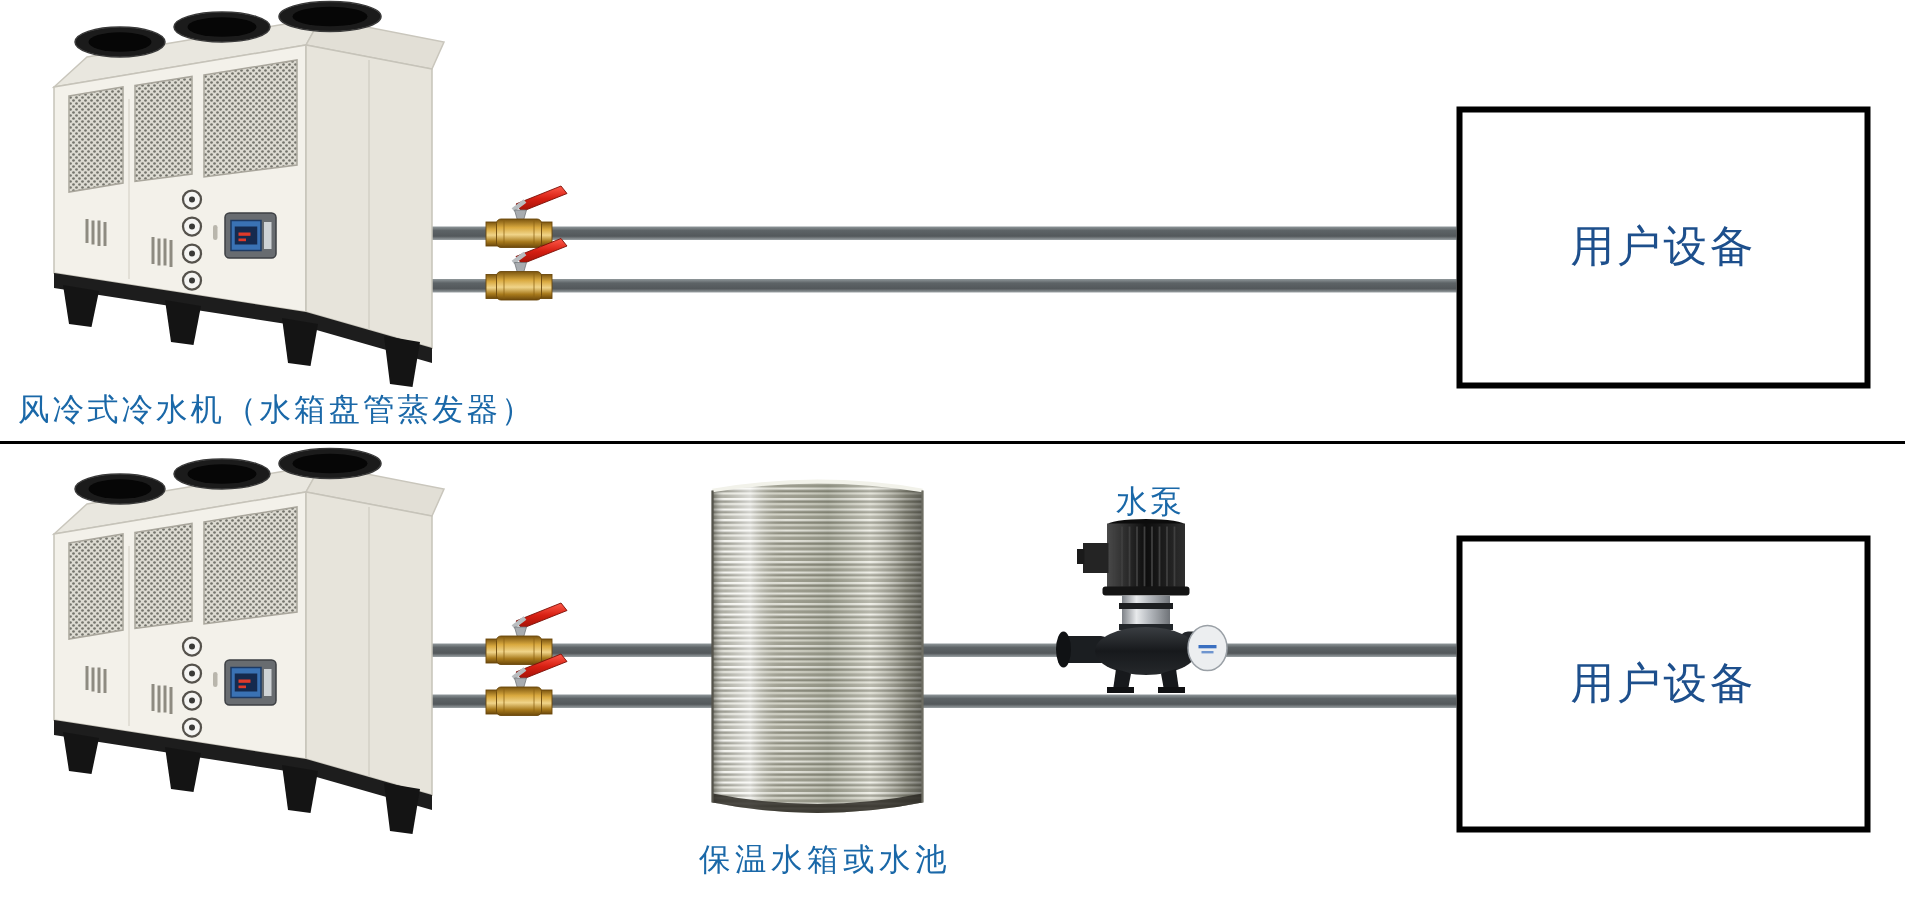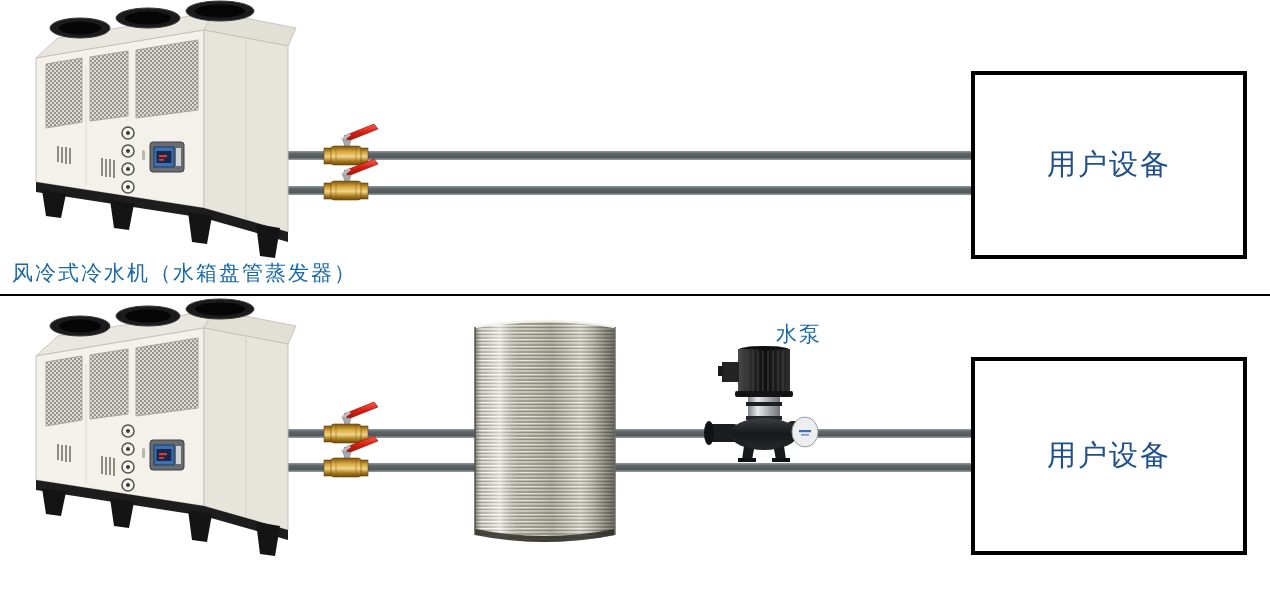--- a/index.html
+++ b/index.html
@@ -221,20 +221,21 @@
       <use href="#sym-valve"></use>
     </svg>
 
   <svg class="tank">
       <use href="#sym-tank"></use>
     </svg>
 
   <svg class="pump">
       <use href="#sym-pump"></use>
     </svg>
-  <div class="eq-label" style="left:776px;top:320px;">水泵</div>
+  <div class="eq-label" style="left:744px;top:320px;">水泵</div>
 
   <div class="ue-box" style="top:357px;height:198px;">
     <span class="ue-text">用户设备</span>
   </div>
 
+  <div class="eq-label" style="left:466px;top:559px;letter-spacing:3px;">保温水箱或水池</div>
 
 </div>
 
 </body></html>

